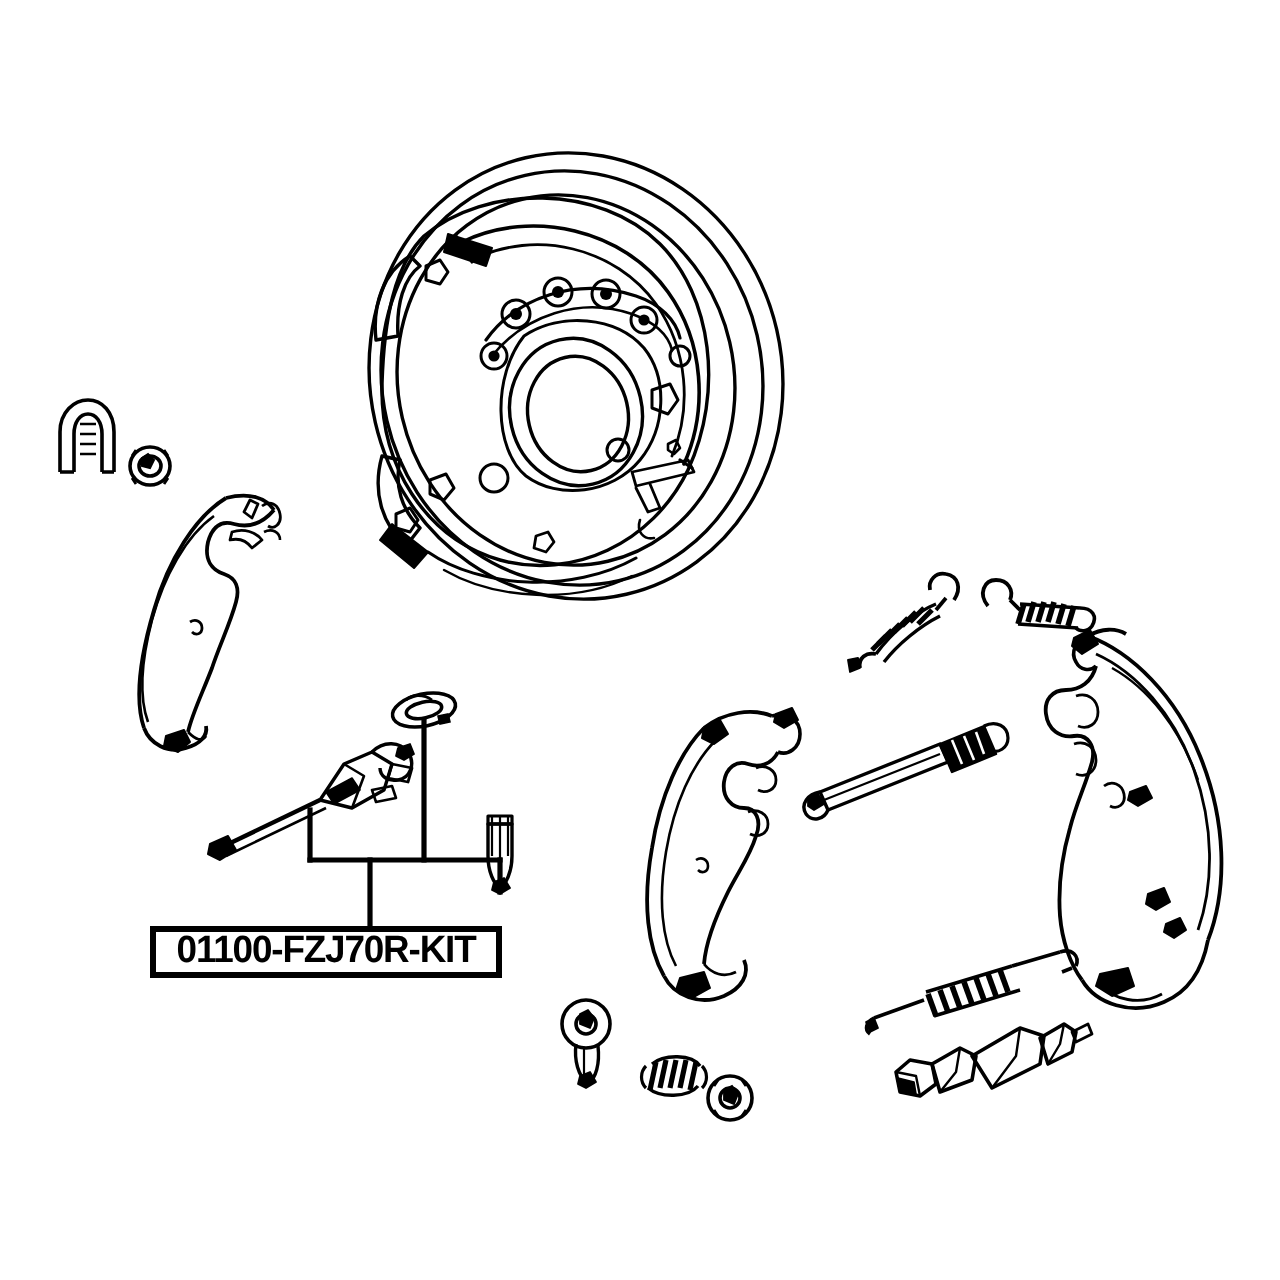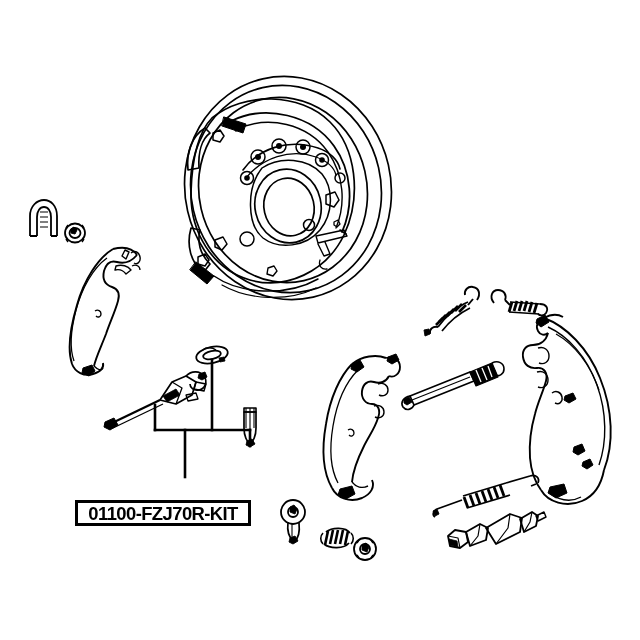--- a/index.html
+++ b/index.html
@@ -19,28 +19,28 @@
     position: absolute;
     left: 0;
     top: 0;
     width: 640px;
     height: 640px;
     display: block;
   }
   .part-label-box {
     position: absolute;
     left: 75px;
-    top: 500px;
+    top: 463px;
     width: 176px;
     height: 26px;
     border: 3px solid #000000;
     background: #ffffff;
     box-sizing: border-box;
     display: flex;
-    align-items: center;
+    align-items: flex-start;
     justify-content: center;
   }
   .part-label-text {
     font-family: "Liberation Sans", sans-serif;
     font-weight: bold;
     font-size: 19px;
     letter-spacing: -0.6px;
     color: #000000;
     white-space: nowrap;
     transform: scaleX(0.97);

